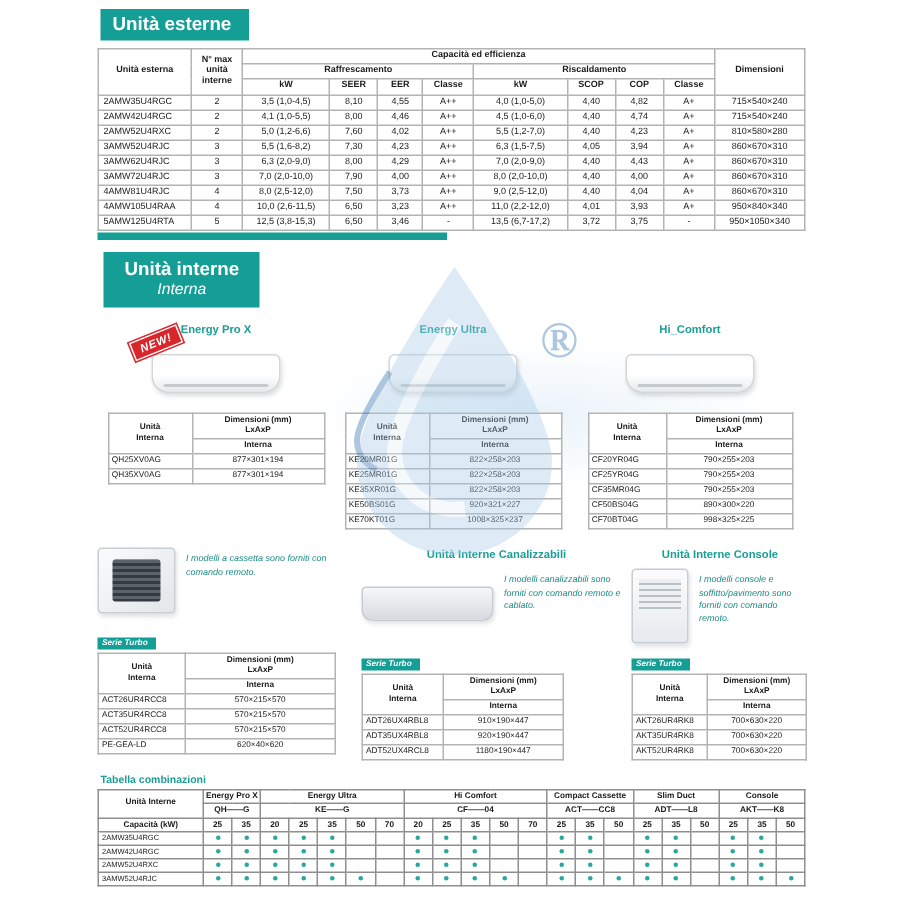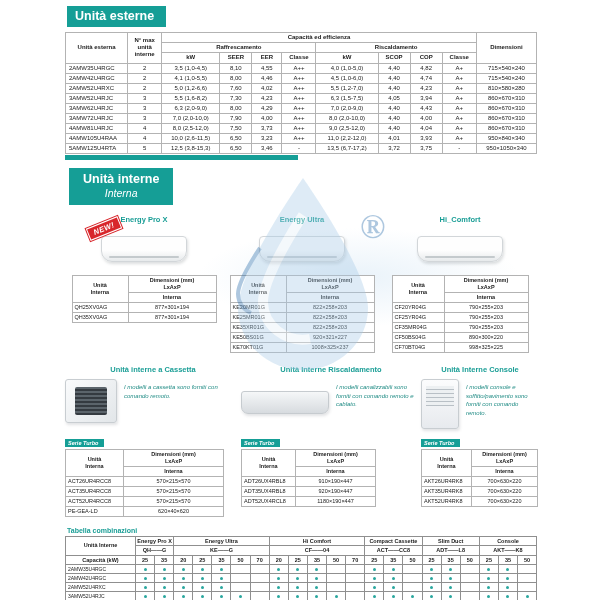--- a/index.html
+++ b/index.html
@@ -366,21 +366,20 @@
                 <td class="mod">CF70BT04G</td>
                 <td>998×325×225</td>
               </tr>
             </tbody>
           </table>
       </div>
     </div>
 
     <div class="sect-row">
       <div style="width:176px">
-        <div class="sect-heading">Unità interne a Cassetta</div>
         <div class="media">
           <div class="ac-cassette"></div>
           <div class="desc" style="width:102px">I modelli a cassetta sono forniti con comando remoto.</div>
         </div>
         <div class="serie-tab">Serie Turbo</div><br>
         <table class="dims">
           <colgroup>
               <col style="width:58px">
               <col style="width:100px">
             </colgroup>
@@ -409,21 +408,21 @@
                 <td>570×215×570</td>
               </tr>
               <tr>
                 <td class="mod">PE-GEA-LD</td>
                 <td>620×40×620</td>
               </tr>
             </tbody>
           </table>
       </div>
       <div style="width:180px">
-        <div class="sect-heading">Unità Interne Riscaldamento</div>
+        <div class="sect-heading">Unità Interne Canalizzabili</div>
         <div class="media">
           <div class="ac-duct"></div>
           <div class="desc" style="width:80px">I modelli canalizzabili sono forniti con comando remoto e cablato.</div>
         </div>
         <div class="serie-tab">Serie Turbo</div><br>
         <table class="dims">
           <colgroup>
               <col style="width:54px">
               <col style="width:80px">
             </colgroup>

